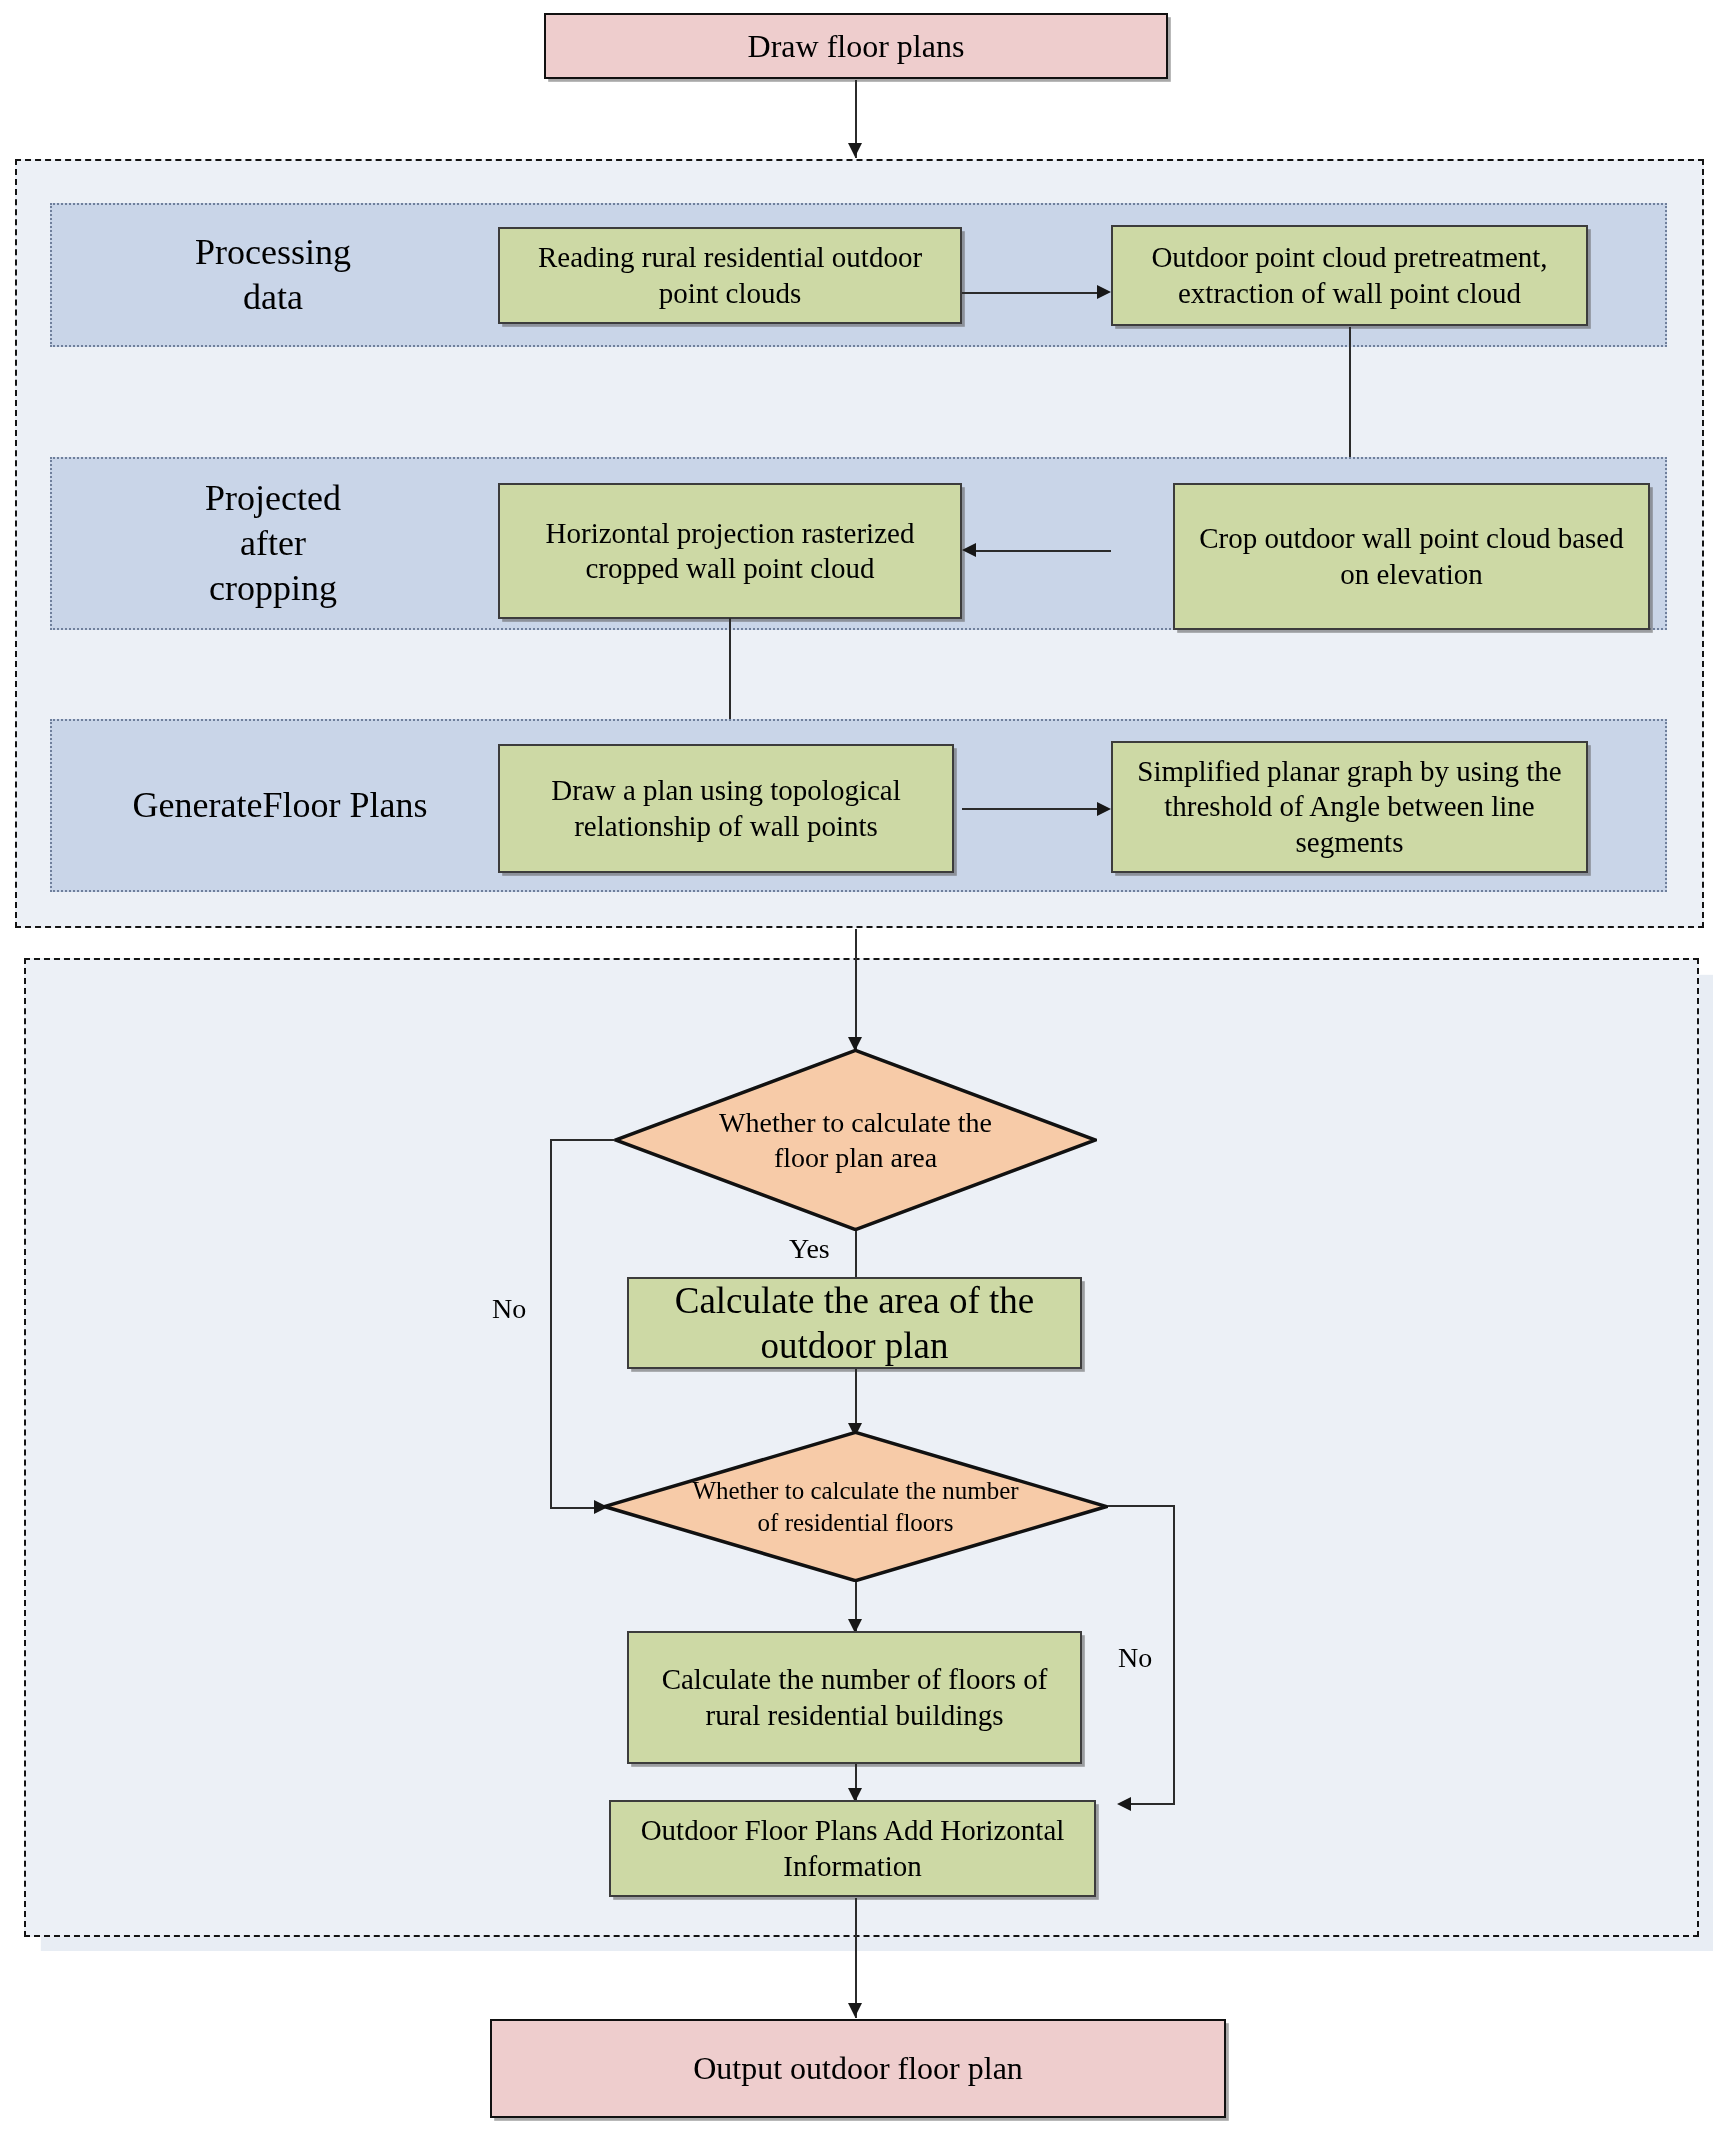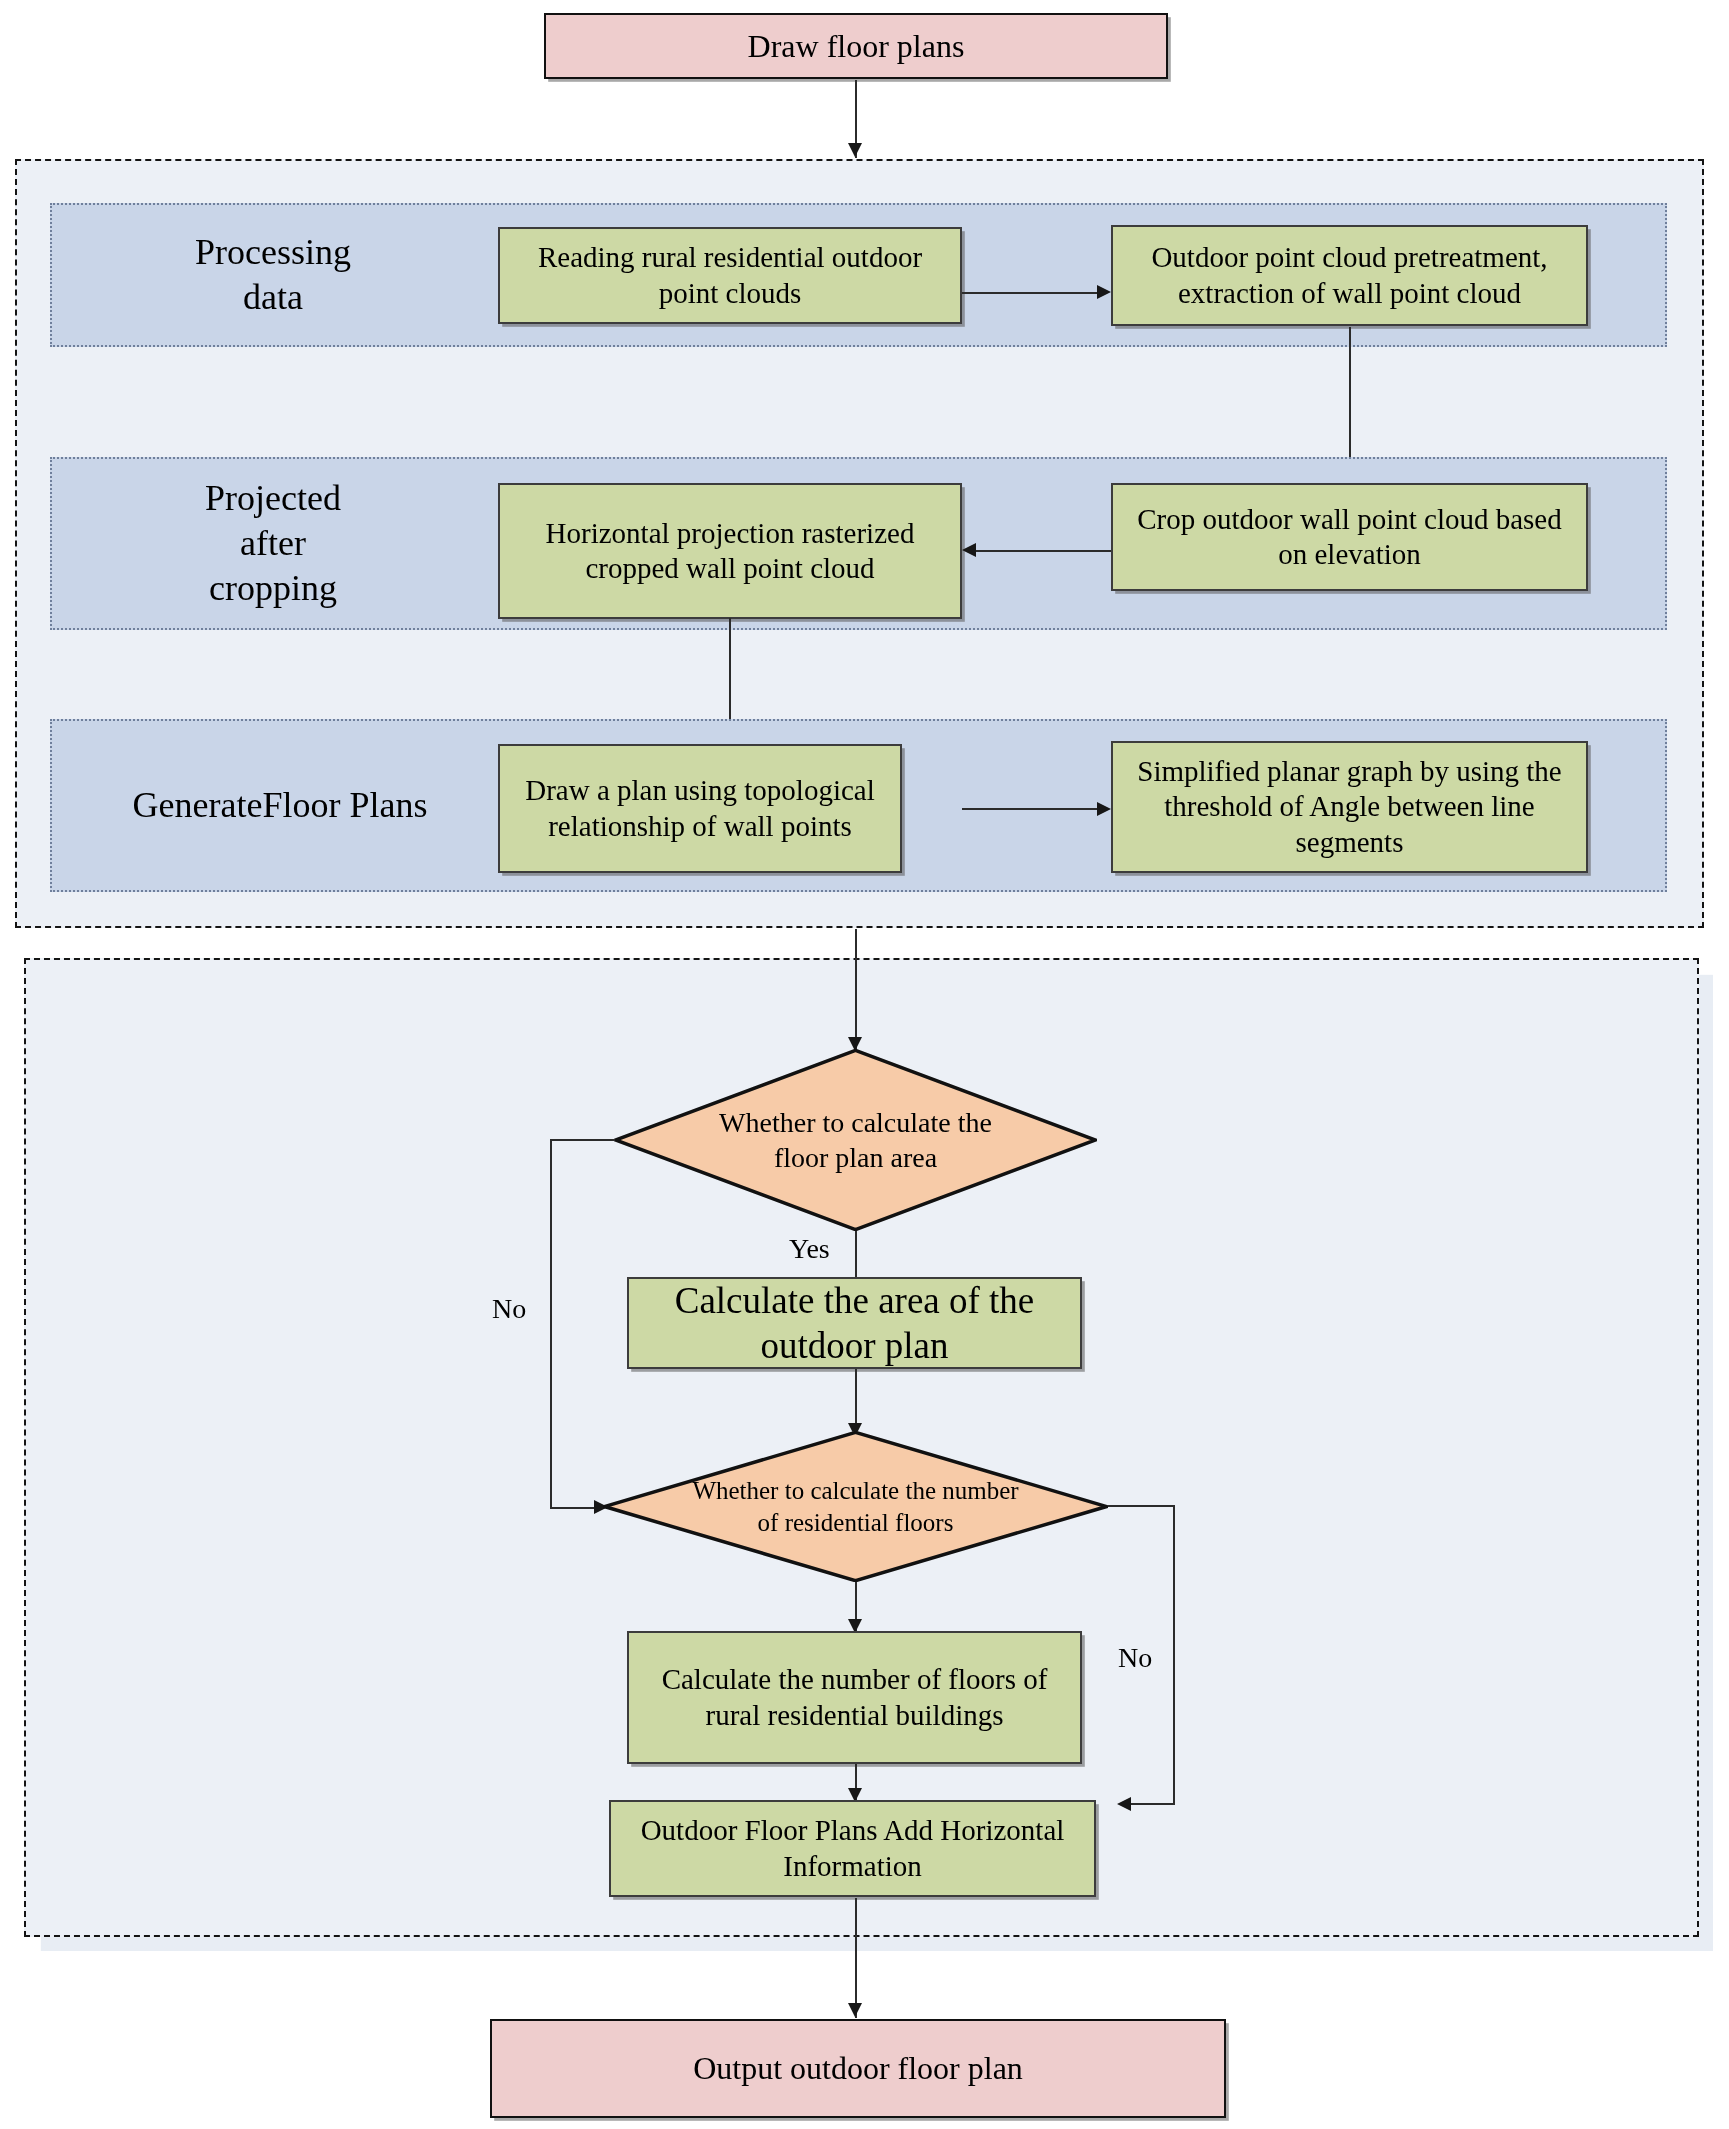--- a/index.html
+++ b/index.html
@@ -78,36 +78,36 @@
 
   <div class="band" style="left:50px;top:457px;width:1617px;height:173px;"></div>
   <div class="bandlabel" style="left:84px;top:457px;width:378px;height:173px;font-size:36px;flex-direction:column;">
     <span>Projected</span>
     <span>after</span>
     <span>cropping</span>
   </div>
   <div class="box proc" style="left:498px;top:483px;width:464px;height:136px;font-size:29px;padding:0 9.8px;">
     <span>Horizontal projection rasterized cropped wall point cloud</span>
   </div>
-  <div class="box proc" style="left:1111px;top:483px;width:477px;height:108px;font-size:29px;padding:0 9.8px;">
+  <div class="box proc" style="left:1173px;top:483px;width:477px;height:147px;font-size:29px;padding:0 9.8px;">
     <span>Crop outdoor wall point cloud based on elevation</span>
   </div>
 
   <div class="ln lnh" style="left:976px;top:550px;width:135px;"></div>
   <div class="arrow left" style="left:962px;top:543px;"></div>
 
   <div class="ln lnv" style="left:729px;top:618px;width:2.1px;height:127px;"></div>
   <div class="arrow down" style="left:722px;top:731px;"></div>
 
   <div class="band" style="left:50px;top:719px;width:1617px;height:173px;"></div>
   <div class="bandlabel" style="left:84px;top:719px;width:392px;height:173px;font-size:36px;flex-direction:row;">
     <span>Generate</span>
     <span>Floor Plans</span>
   </div>
-  <div class="box proc" style="left:498px;top:744px;width:404px;height:129px;font-size:29px;padding:0 9.8px;">
+  <div class="box proc" style="left:498px;top:744px;width:456px;height:129px;font-size:29px;padding:0 9.8px;">
     <span>Draw a plan using topological relationship of wall points</span>
   </div>
   <div class="box proc" style="left:1111px;top:741px;width:477px;height:132px;font-size:29px;padding:0 9.8px;">
     <span>Simplified planar graph by using the threshold of Angle between line segments</span>
   </div>
 
   <div class="ln lnh" style="left:962px;top:808px;width:136px;"></div>
   <div class="arrow right" style="left:1097px;top:802px;"></div>
 
   <div class="ln lnv" style="left:855px;top:929px;width:2.1px;height:122px;"></div>

